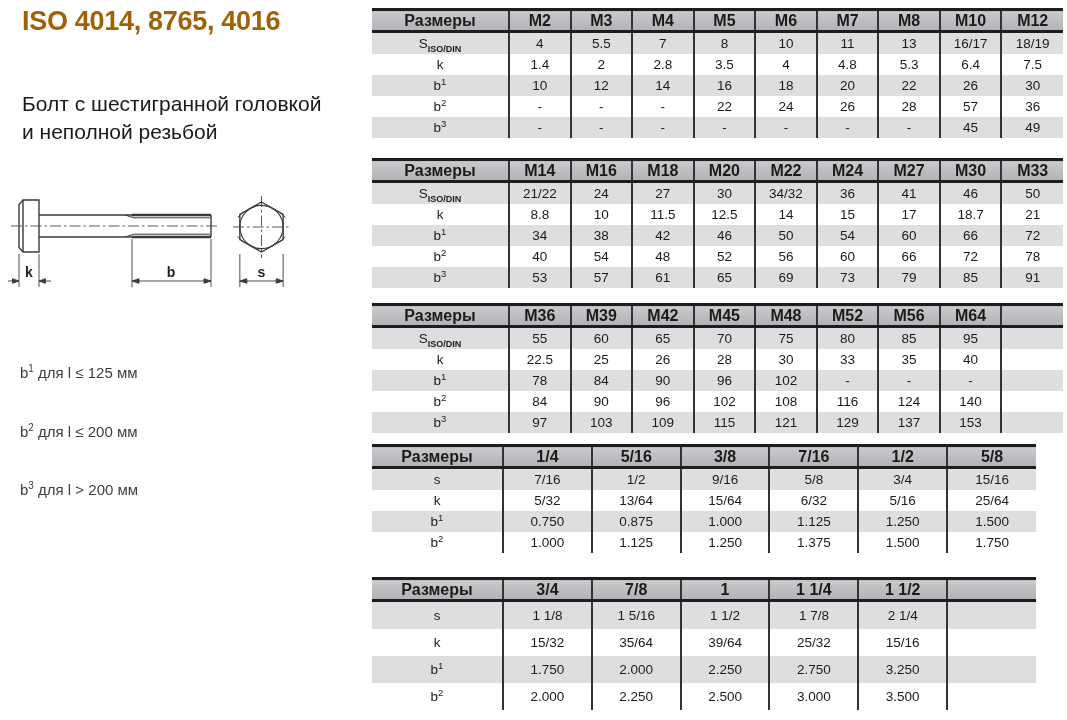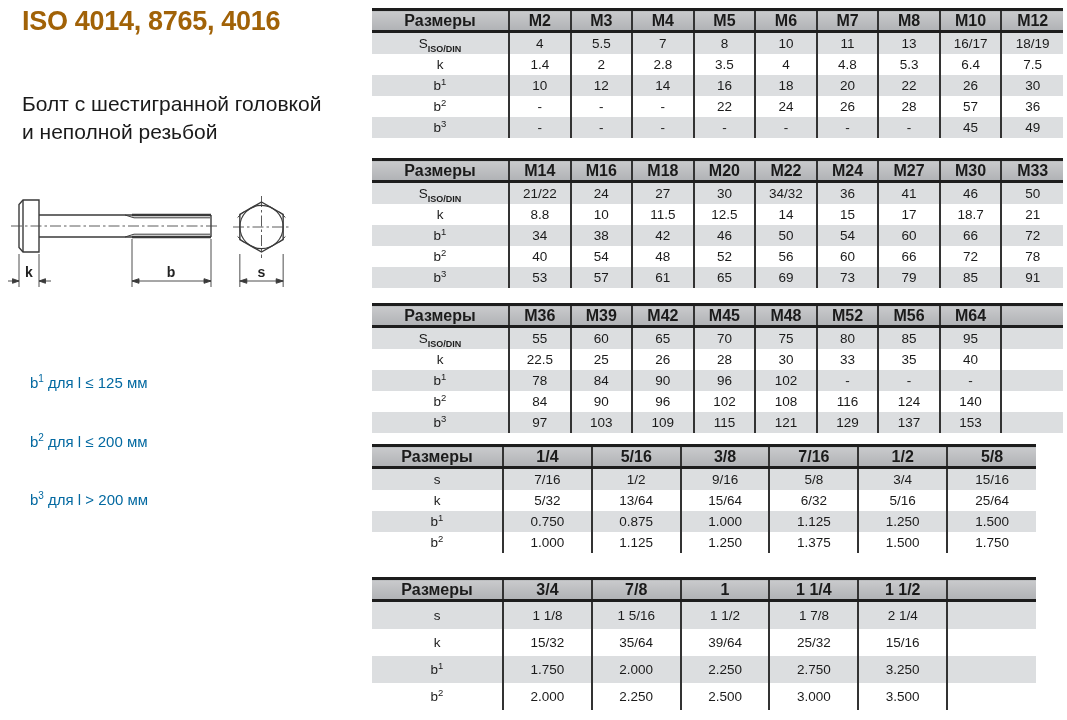--- a/index.html
+++ b/index.html
@@ -13,22 +13,22 @@
     position:absolute; left:22px; top:4px;
     font-size:27px; line-height:34px; font-weight:bold; color:#a16207;
     letter-spacing:-0.3px; white-space:nowrap;
   }
   .subtitle {
     position:absolute; left:22px; top:90px;
     font-size:21px; line-height:28px; color:#1a1a1a; white-space:nowrap;
   }
   .drawing { position:absolute; left:8px; top:190px; width:310px; height:130px; }
   .notes {
-    position:absolute; left:20px; top:334px;
-    font-size:15px; line-height:19.5px; color:#0369a1; white-space:pre;margin-left:10px;
+    position:absolute; left:20px; top:324px;
+    font-size:15px; line-height:19.5px; color:#404040; white-space:pre;
   }
   .notes sup { font-size:10px; vertical-align:super; line-height:0; }
 
   
   .tbl-wrap { position:absolute; left:372px; }
   .t1 { top:8px;  width:691px; }
   .t2 { top:158px; width:691px; }
   .t3 { top:303px; width:691px; }
   .t4 { top:444px; width:664px; }
   .t5 { top:577px; width:664px; }

